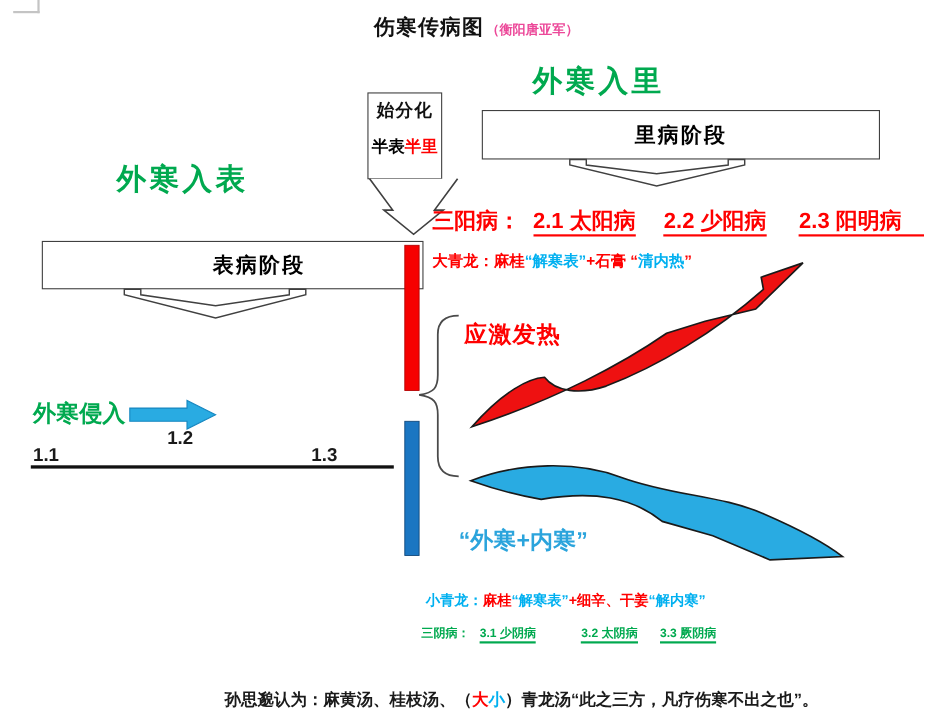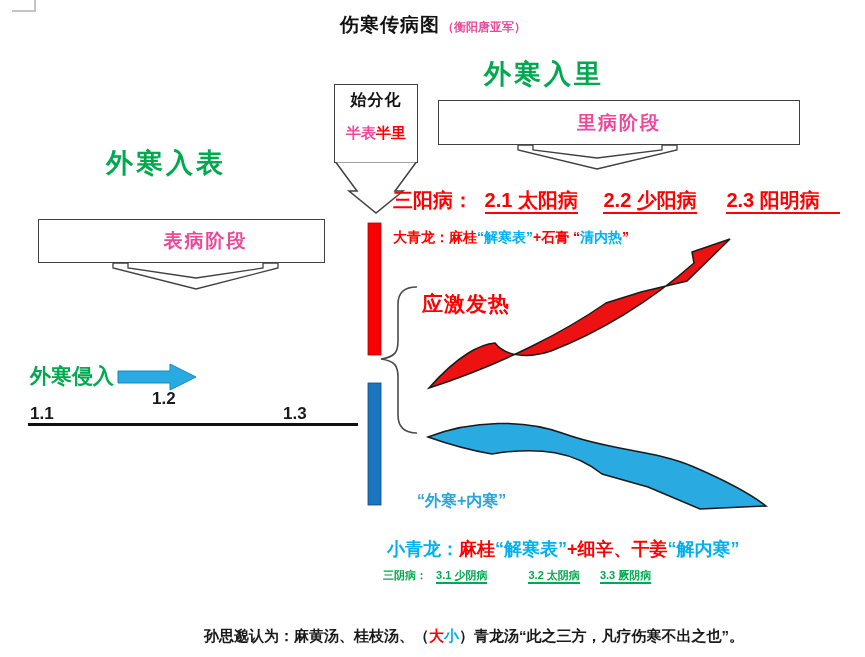--- a/index.html
+++ b/index.html
@@ -1,20 +1,20 @@
 <!DOCTYPE html>
 <html><head>
 <meta charset="utf-8">
 <style>
   html,body{margin:0;padding:0;background:#fff;}
   .canvas{position:relative;width:865px;height:657px;background:#fff;overflow:hidden;
           font-family:"Liberation Sans","DejaVu Sans",sans-serif;font-weight:700;}
   .abs{position:absolute;}
   .z1{z-index:1}.z2{z-index:2}.z3{z-index:3}
-  .red{color:#FF0000}.cyan{color:#00B0F0}.green{color:#00A94F}.blue{color:#ec4899}.black{color:#1a1a1a}
+  .red{color:#FF0000}.cyan{color:#00B0F0}.green{color:#00A94F}.blue{color:#000000}.black{color:#1a1a1a}
   .ltblue{color:#2BA4DC}
   .box{border:1.5px solid #404040;background:#fff;box-sizing:border-box;
        display:flex;align-items:center;justify-content:center;}
   .u2{border-bottom:2px solid currentColor;padding-bottom:1px;}
   .title-main{font-family:Liberation Serif, serif;font-size:19px;color:#111;letter-spacing:1px;}
   .title-sub{font-family:"Liberation Serif","DejaVu Serif",serif;font-size:12px;color:#ec4899;margin-left:2px;}
   .h-green{font-size:27px;letter-spacing:3px;}
   .stage-label{font-size:19px;letter-spacing:2px;}
   .corner{background:#c4c4c4;}
   svg{display:block;}
@@ -28,32 +28,32 @@
   <div class="abs corner z1" style="left:12px;top:10px;width:24px;height:2px;"></div>
   <div class="abs corner z1" style="left:34px;top:0;width:2px;height:12px;"></div>
 
   <div class="abs z3" style="left:340px;top:12px;white-space:nowrap;">
     <span class="title-main">伤寒传病图</span><span class="title-sub">（衡阳唐亚军）</span>
   </div>
 
   <div class="abs z3 green h-green" style="left:484px;top:56px;">外寒入里</div>
   <div class="abs z3 green h-green" style="left:106px;top:145px;">外寒入表</div>
 
-  <div class="abs z1 box" style="left:334px;top:84px;width:84px;height:79px;flex-direction:column;justify-content:flex-start;">
+  <div class="abs z1 box" style="left:334px;top:84px;width:68px;height:79px;flex-direction:column;justify-content:flex-start;">
     <div style="font-size:16px;color:#111;margin-top:5px;letter-spacing:1px;">始分化</div>
     <div style="font-size:15px;margin-top:13px;">
       <span class="blue">半表</span><span class="red">半里</span>
     </div>
   </div>
 
   <div class="abs z1 box blue stage-label" style="left:438px;top:100px;width:362px;height:45px;">
     <span>里病阶段</span>
   </div>
 
-  <div class="abs z1 box blue stage-label" style="left:38px;top:219px;width:287px;height:44px;padding-left:48px;">
+  <div class="abs z1 box blue stage-label" style="left:38px;top:219px;width:347px;height:44px;padding-left:48px;">
     <span>表病阶段</span>
   </div>
 
   <svg class="abs z2" style="left:0;top:0;pointer-events:none;" width="865" height="657" viewBox="0 0 865 657">
 
     <path d="M 336 162.5 L 357 191 L 349 191 L 376 213 L 403 191 L 395 191 L 416 162.5" fill="#ffffff" stroke="#404040" stroke-width="1.5"></path>
 
     <path d="M 518 145 L 518 150 L 597 169 L 677 150 L 677 145 L 662 145 L 662 150 L 597 158 L 533 150 L 533 145 Z" fill="#ffffff" stroke="#404040" stroke-width="1.3"></path>
 
     <path d="M 113 263 L 113 268 L 196 289 L 278 268 L 278 263 L 263 263 L 263 268 L 196 278 L 128 268 L 128 263 Z" fill="#ffffff" stroke="#404040" stroke-width="1.3"></path>
@@ -84,23 +84,23 @@
 
   <div class="abs z3 green" style="left:30px;top:362px;font-size:21px;">外寒侵入</div>
 
   <div class="abs z3 red" style="left:422px;top:290px;font-size:21px;letter-spacing:1px;">应激发热</div>
 
   <div class="abs z3 black" style="left:30px;top:404px;font-size:17px;">1.1</div>
   <div class="abs z3 black" style="left:152px;top:389px;font-size:17px;">1.2</div>
   <div class="abs z3 black" style="left:283px;top:404px;font-size:17px;">1.3</div>
   <div class="abs z3" style="left:28px;top:423px;width:330px;height:2.5px;background:#111;"></div>
 
-  <div class="abs z3 ltblue" style="left:417px;top:491px;font-size:16px;">“外寒+内寒”</div>
+  <div class="abs z3 ltblue" style="left:417px;top:477px;font-size:21px;">“外寒+内寒”</div>
 
-  <div class="abs z3" style="left:387px;top:537px;font-size:18px;white-space:nowrap;">
+  <div class="abs z3" style="left:387px;top:537px;font-size:13px;white-space:nowrap;">
     <span class="seg cyan">小青龙：</span><span class="seg red">麻桂</span><span class="seg cyan">“解寒表”</span><span class="seg red">+细辛、干姜</span><span class="seg cyan">“解内寒”</span>
   </div>
 
   <div class="abs z3 green" style="left:383px;top:568px;font-size:11px;white-space:nowrap;">
     <span class="seg" style="margin-right:6px;">三阴病：</span>
     <span class="seg u2" style="margin-right:38px;">3.1 少阴病</span>
     <span class="seg u2" style="margin-right:17px;">3.2 太阴病</span>
     <span class="seg u2">3.3 厥阴病</span>
   </div>
 

